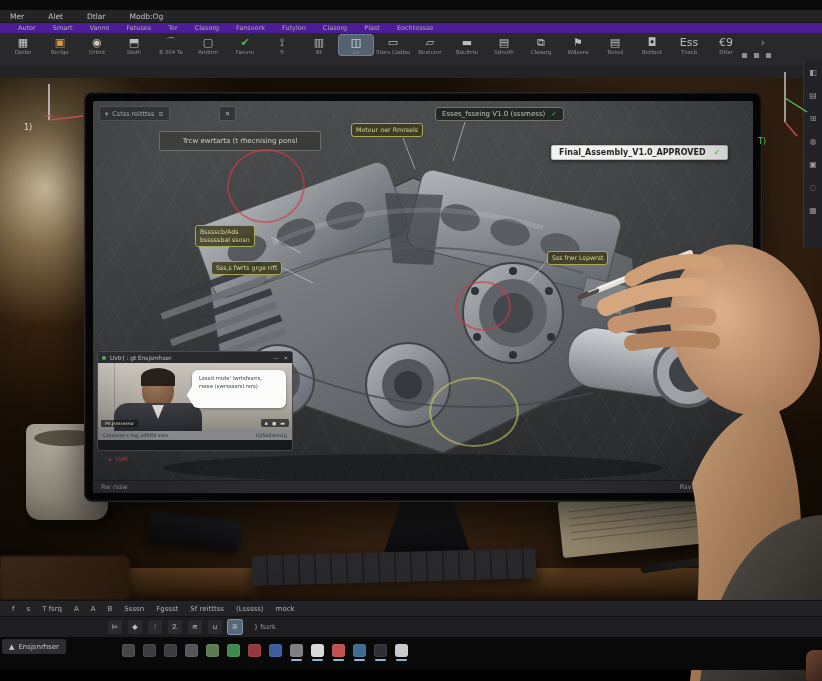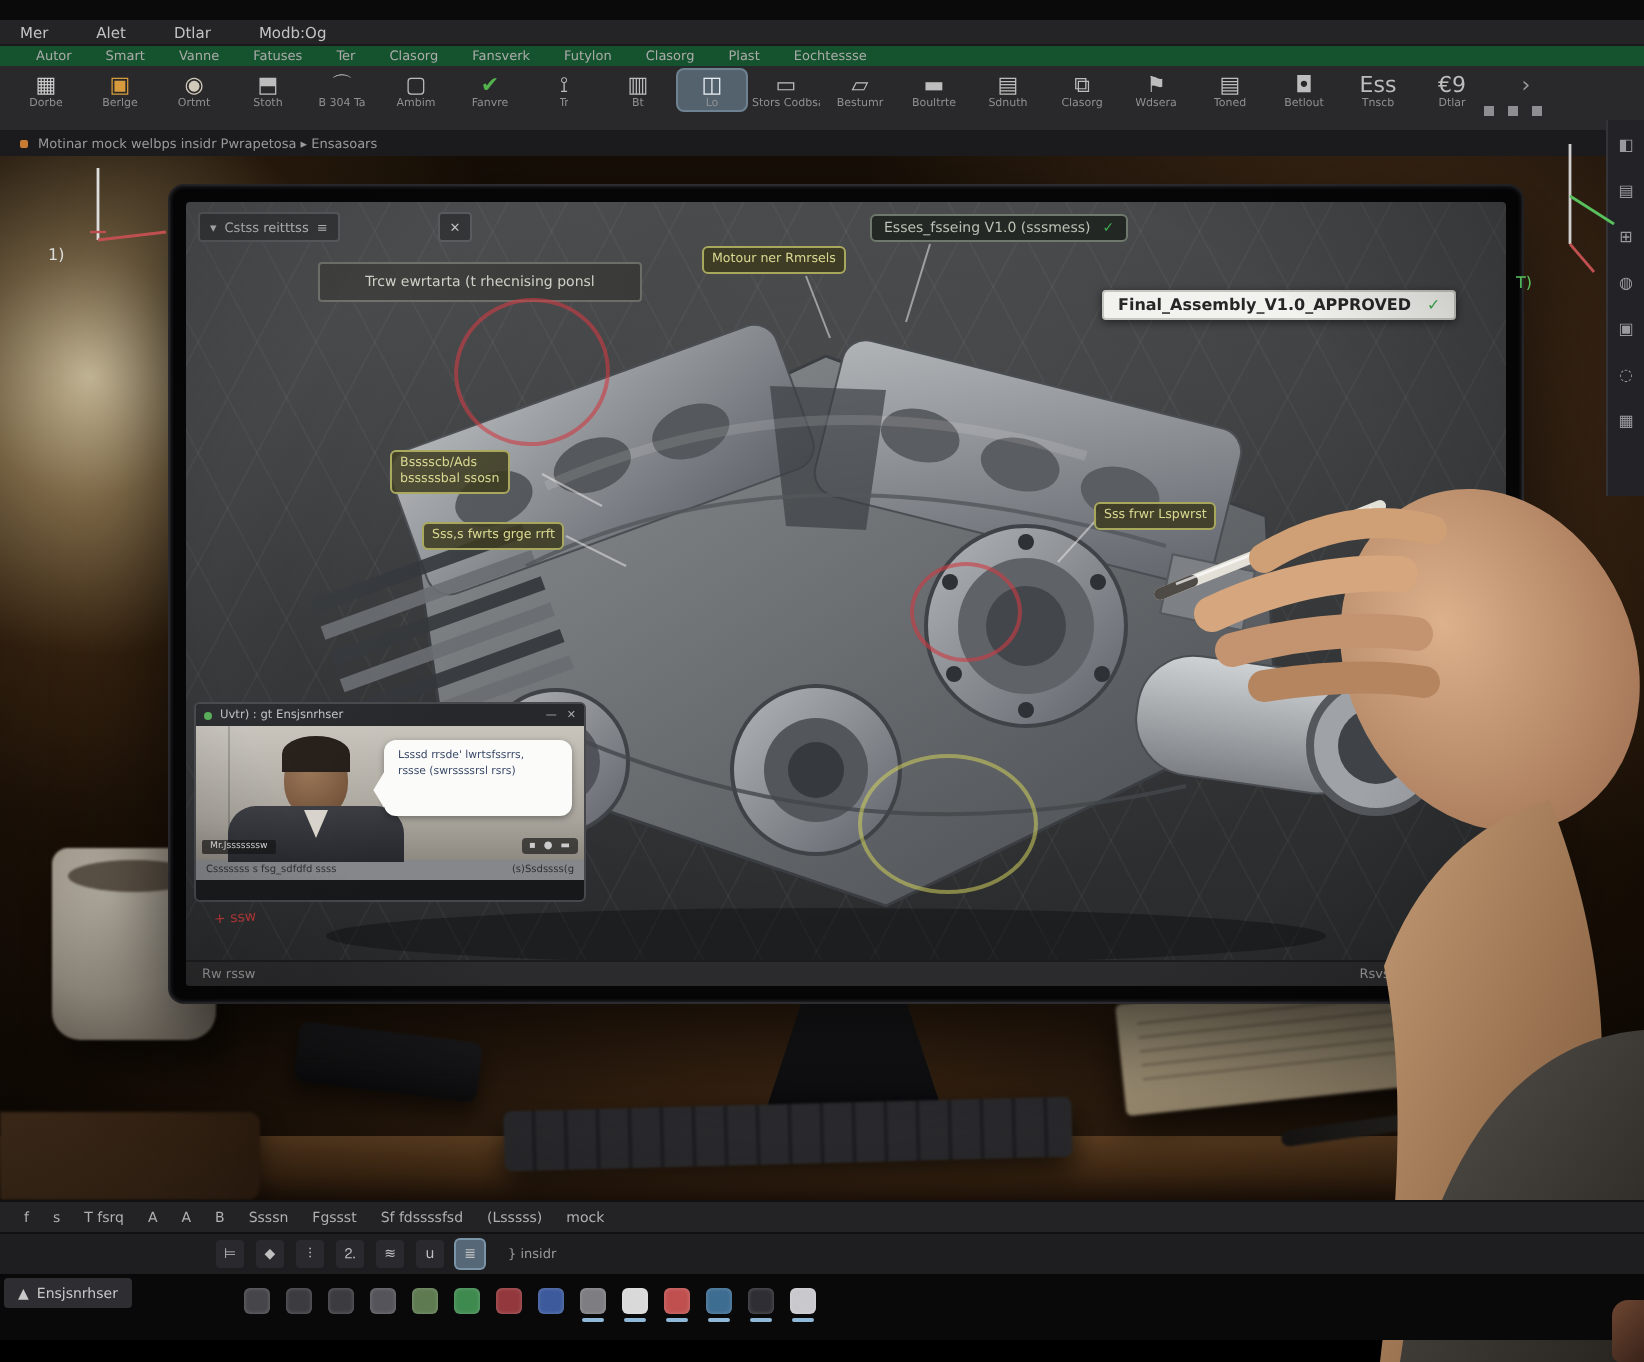--- a/index.html
+++ b/index.html
@@ -5,21 +5,21 @@
   html,body{margin:0;padding:0}
   body{width:822px;height:681px;position:relative;overflow:hidden;background:#000;
        font-family:"DejaVu Sans",sans-serif;-webkit-font-smoothing:antialiased}
   .abs{position:absolute}
 
   
   .topbar{left:0;top:0;width:822px;height:78px;z-index:50;background:#232325}
   .strip0{height:10px;background:#0a0a0b}
   .menubar{height:12px;background:#242426;display:flex;align-items:center;gap:24px;padding-left:10px}
   .menubar span{font-size:7.5px;color:#c2c2c2}
-  .menurow{height:11px;background:#14532d;display:flex;align-items:center;gap:17px;padding-left:18px;border-top:1px solid #1a1a1c;box-sizing:border-box}
+  .menurow{height:11px;background:#4c1d95;display:flex;align-items:center;gap:17px;padding-left:18px;border-top:1px solid #1a1a1c;box-sizing:border-box}
   .menurow span{font-size:6.5px;color:#ababab}
   .icontb{height:32px;background:#29292b;display:flex;align-items:flex-start;gap:3px;padding:2px 0 0 6px;box-sizing:border-box}
   .tbtn{width:34px;display:flex;flex-direction:column;align-items:center;border-radius:3px;padding-top:1px}
   .tbtn .g{font-size:11px;line-height:13px}
   .tbtn .l{font-size:5.5px;color:#8f8f8f;white-space:nowrap;overflow:hidden;max-width:34px}
   .tbtn.hl{background:#54626e;box-shadow:0 0 0 1px #6e8292}
   .breadcrumb{height:13px;background:#1b1b1d;display:flex;align-items:center;gap:5px;padding-left:10px}
   .breadcrumb .dot{width:4px;height:4px;background:#c87a32;border-radius:1px}
   .breadcrumb span{font-size:6.5px;color:#9a9a9a}
 
@@ -507,50 +507,46 @@
       <div class="tbtn">
         <span class="g" style="color: rgb(189, 189, 189);">€9</span>
         <span class="l">Dtlar</span>
       </div>
 
       <div class="tbtn">
         <span class="g" style="color: rgb(154, 154, 154);">›</span>
         <span class="l"></span>
       </div>
     </div>
-  <div class="breadcrumb">
-    <span class="dot"></span>
-    <span>Motinar mock welbps insidr Pwrapetosa ▸ Ensasoars</span>
-  </div>
 </div>
 
 <div class="abs bottombar">
   <div class="brow2">
 
   <span>f</span>
       <span>s</span>
       <span>T fsrq</span>
       <span>A</span>
       <span>A</span>
       <span>B</span>
       <span>Ssssn</span>
       <span>Fgssst</span>
-      <span>Sf fdssssfsd</span>
+      <span>Sf reitttss</span>
       <span>(Lsssss)</span>
       <span>mock</span>
     </div>
   <div class="brow3">
     <span class="chip">⊨</span>
     <span class="chip">◆</span>
     <span class="chip">⫶</span>
     <span class="chip">⒉</span>
     <span class="chip">≋</span>
     <span class="chip">u</span>
     <span class="chip hl">≣</span>
-    <span class="lab">} insidr</span>
+    <span class="lab">} fssrk</span>
   </div>
   <div class="taskbar">
     <div class="startbtn">
       <span>▲</span>
       <span>Ensjsnrhser</span>
     </div>
     <div class="tb-icons">
 
     <span class="tb-ico" style="background: rgb(70, 70, 74);"></span>
         <span class="tb-ico" style="background: rgb(60, 60, 64);"></span>

